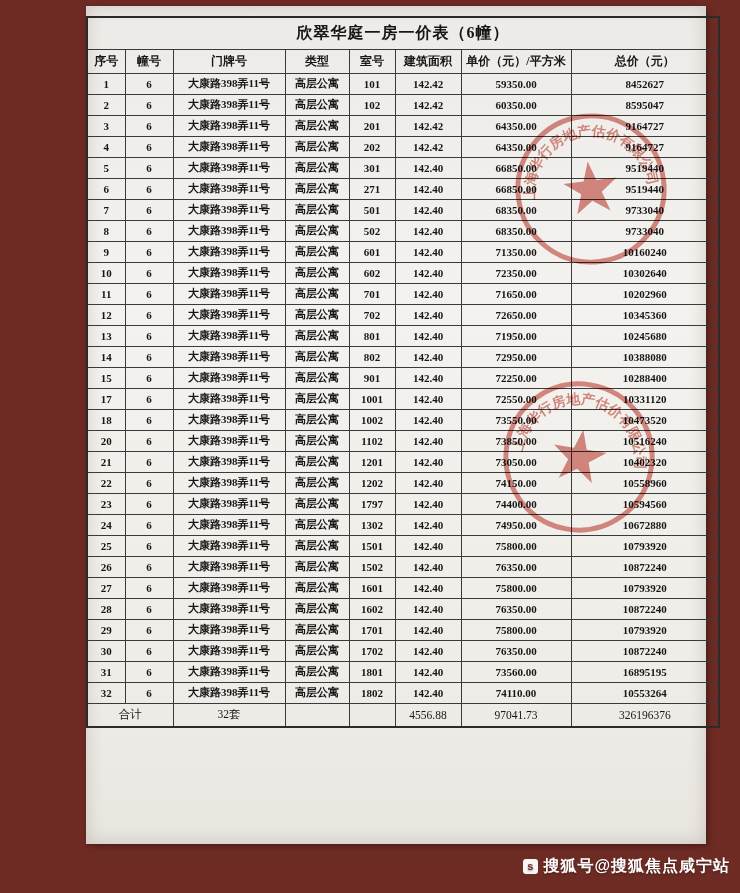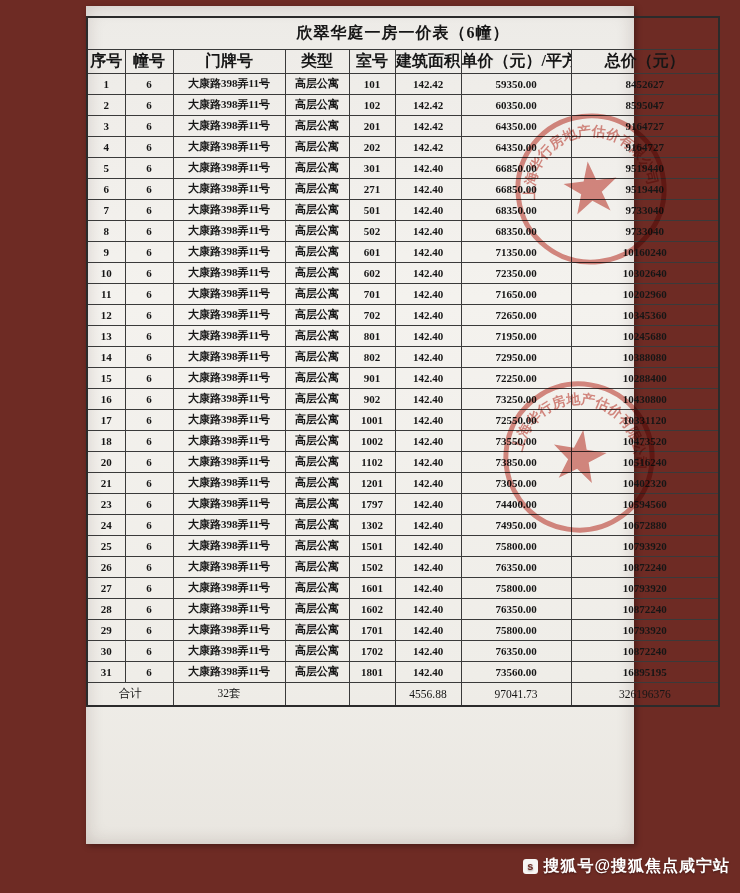--- a/index.html
+++ b/index.html
@@ -10,21 +10,21 @@
     position: relative;
     overflow: hidden;
   }
   .stage {
     position: absolute; inset: 0;
     background: linear-gradient(90deg, #622520 0%, #72che 0%, #6e2b24 100%);
   }
   .paper {
     position: absolute;
     left: 86px; top: 6px;
-    width: 548px; height: 838px;
+    width: 620px; height: 838px;
     background: linear-gradient(180deg, #edebe7 0%, #f4f2ee 35%, #efede8 80%, #e9e6e0 100%);
     box-shadow: inset 0 0 18px rgba(60,30,20,0.18), 2px 2px 6px rgba(0,0,0,0.35);
   }
   table.price {
     border-collapse: collapse;
     table-layout: fixed;
     width: 632px;
     margin: 10px auto 0 auto;
     border: 2px solid #2b2b2b;
   }
@@ -37,21 +37,21 @@
     white-space: nowrap;
   }
   tr.title-row th {
     height: 32px;
     font-size: 16px;
     font-weight: 700;
     letter-spacing: 1px;
   }
   tr.header-row th {
     height: 24px;
-    font-size: 16px;
+    font-size: 12px;
     font-weight: 700;
   }
   tbody td {
     height: 21px;
     font-size: 11px;
     font-weight: 600;
   }
   tfoot td {
     height: 24px;
     font-size: 11.5px;
@@ -274,30 +274,20 @@
             <td>15</td>
             <td>6</td>
             <td>大康路398弄11号</td>
             <td>高层公寓</td>
             <td>901</td>
             <td>142.40</td>
             <td>72250.00</td>
             <td>10288400</td>
           </tr>
           <tr>
-            <td>16</td>
-            <td>6</td>
-            <td>大康路398弄11号</td>
-            <td>高层公寓</td>
-            <td>902</td>
-            <td>142.40</td>
-            <td>73250.00</td>
-            <td>10430800</td>
-          </tr>
-          <tr>
             <td>17</td>
             <td>6</td>
             <td>大康路398弄11号</td>
             <td>高层公寓</td>
             <td>1001</td>
             <td>142.40</td>
             <td>72550.00</td>
             <td>10331120</td>
           </tr>
           <tr>
@@ -324,20 +314,30 @@
             <td>21</td>
             <td>6</td>
             <td>大康路398弄11号</td>
             <td>高层公寓</td>
             <td>1201</td>
             <td>142.40</td>
             <td>73050.00</td>
             <td>10402320</td>
           </tr>
           <tr>
+            <td>22</td>
+            <td>6</td>
+            <td>大康路398弄11号</td>
+            <td>高层公寓</td>
+            <td>1202</td>
+            <td>142.40</td>
+            <td>74150.00</td>
+            <td>10558960</td>
+          </tr>
+          <tr>
             <td>23</td>
             <td>6</td>
             <td>大康路398弄11号</td>
             <td>高层公寓</td>
             <td>1797</td>
             <td>142.40</td>
             <td>74400.00</td>
             <td>10594560</td>
           </tr>
           <tr>
@@ -412,20 +412,30 @@
           </tr>
           <tr>
             <td>31</td>
             <td>6</td>
             <td>大康路398弄11号</td>
             <td>高层公寓</td>
             <td>1801</td>
             <td>142.40</td>
             <td>73560.00</td>
             <td>16895195</td>
+          </tr>
+          <tr>
+            <td>32</td>
+            <td>6</td>
+            <td>大康路398弄11号</td>
+            <td>高层公寓</td>
+            <td>1802</td>
+            <td>142.40</td>
+            <td>74110.00</td>
+            <td>10553264</td>
           </tr>
         </tbody>
       <tfoot>
         <tr id="summary-row">
             <td colspan="2">合计</td>
             <td>32套</td>
             <td></td>
             <td></td>
             <td>4556.88</td>
             <td>97041.73</td>

